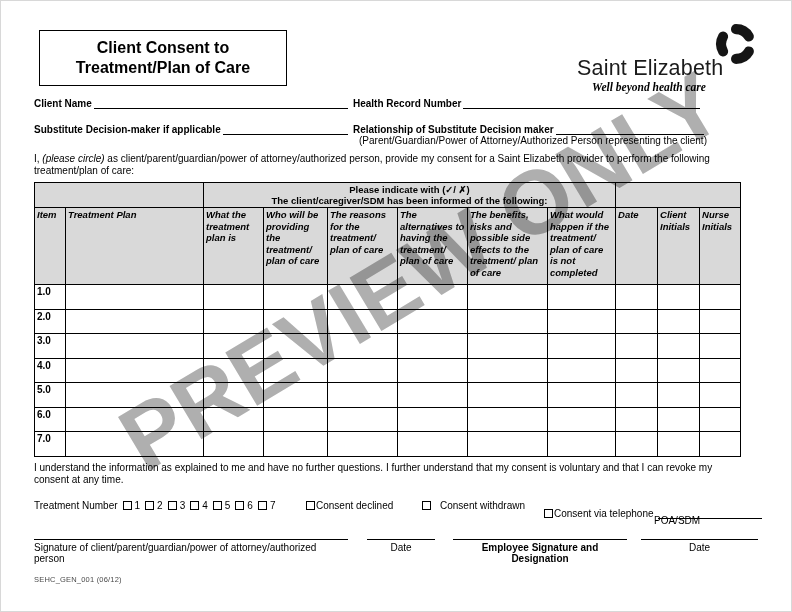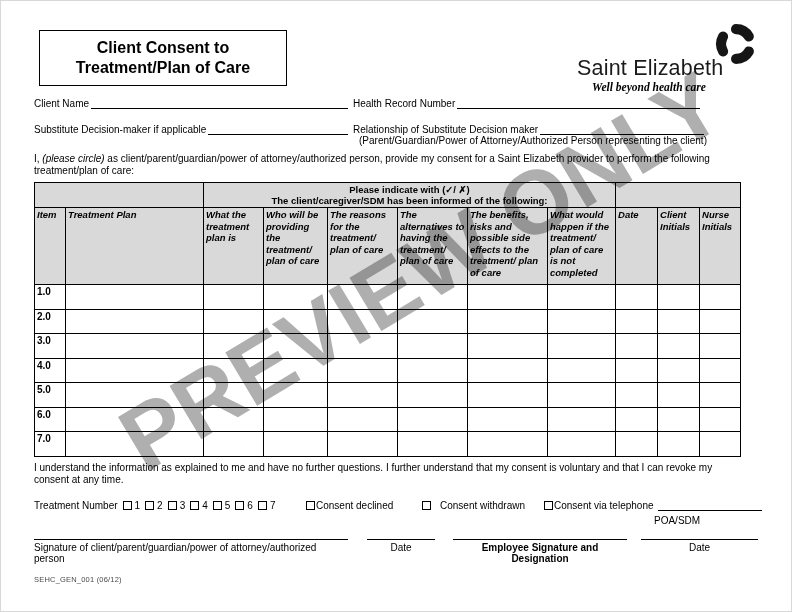--- a/index.html
+++ b/index.html
@@ -16,21 +16,21 @@
     font-weight:bold;font-size:16px;line-height:20px;text-align:center;
   }
   
   .logo{position:absolute;left:576px;top:12px;width:186px;height:84px;}
   .logo-name{position:absolute;left:0;top:43px;font-size:21.5px;letter-spacing:.2px;color:#1b1b1b;white-space:nowrap;}
   .logo-icon{position:absolute;left:136px;top:8px;width:46px;height:46px;}
   .logo-tagline{position:absolute;left:12px;top:68px;width:120px;text-align:center;
     font-family:"Liberation Serif",serif;font-style:italic;font-weight:bold;font-size:11.5px;white-space:nowrap;}
   
   .field{position:absolute;display:flex;align-items:flex-end;font-size:10px;}
-  .field .lbl{white-space:nowrap;padding-right:2px;}
+  .field .lbl{white-space:nowrap;padding-right:2px;font-weight:bold;}
   .field .line{flex:1;border-bottom:1px solid #000;height:11px;}
   .note{position:absolute;font-size:10px;}
   .intro{position:absolute;left:33px;top:152px;width:728px;font-size:10px;line-height:11.5px;}
   .italic{font-style:italic;}
   
   table.consent{
     position:absolute;left:33px;top:181px;width:706px;border-collapse:collapse;table-layout:fixed;
   }
   table.consent td{border:1px solid #000;padding:1px 2px;vertical-align:top;box-sizing:border-box;}
   td.shade{background:#d9d9d9;}
@@ -254,21 +254,21 @@
       <span>7</span>
   </div>
   <div class="consent-line" style="left:305px;">
     <span class="cb tight"></span>
     <span>Consent declined</span>
   </div>
   <div class="consent-line" style="left:421px;gap:8px;">
     <span class="cb tight"></span>
     <span>Consent withdrawn</span>
   </div>
-  <div class="consent-line" style="left:543px;">
+  <div class="consent-line" style="left:543px;margin-top:8px;">
     <span class="cb tight"></span>
     <span>Consent via telephone</span>
     <span class="tel-line"></span>
   </div>
   <div class="poa">POA/SDM</div>
 
   <div class="sig" style="left:33px;width:314px;">
     <span>Signature of client/parent/guardian/power of attorney/authorized person</span>
   </div>
   <div class="sig c" style="left:366px;width:68px;">

